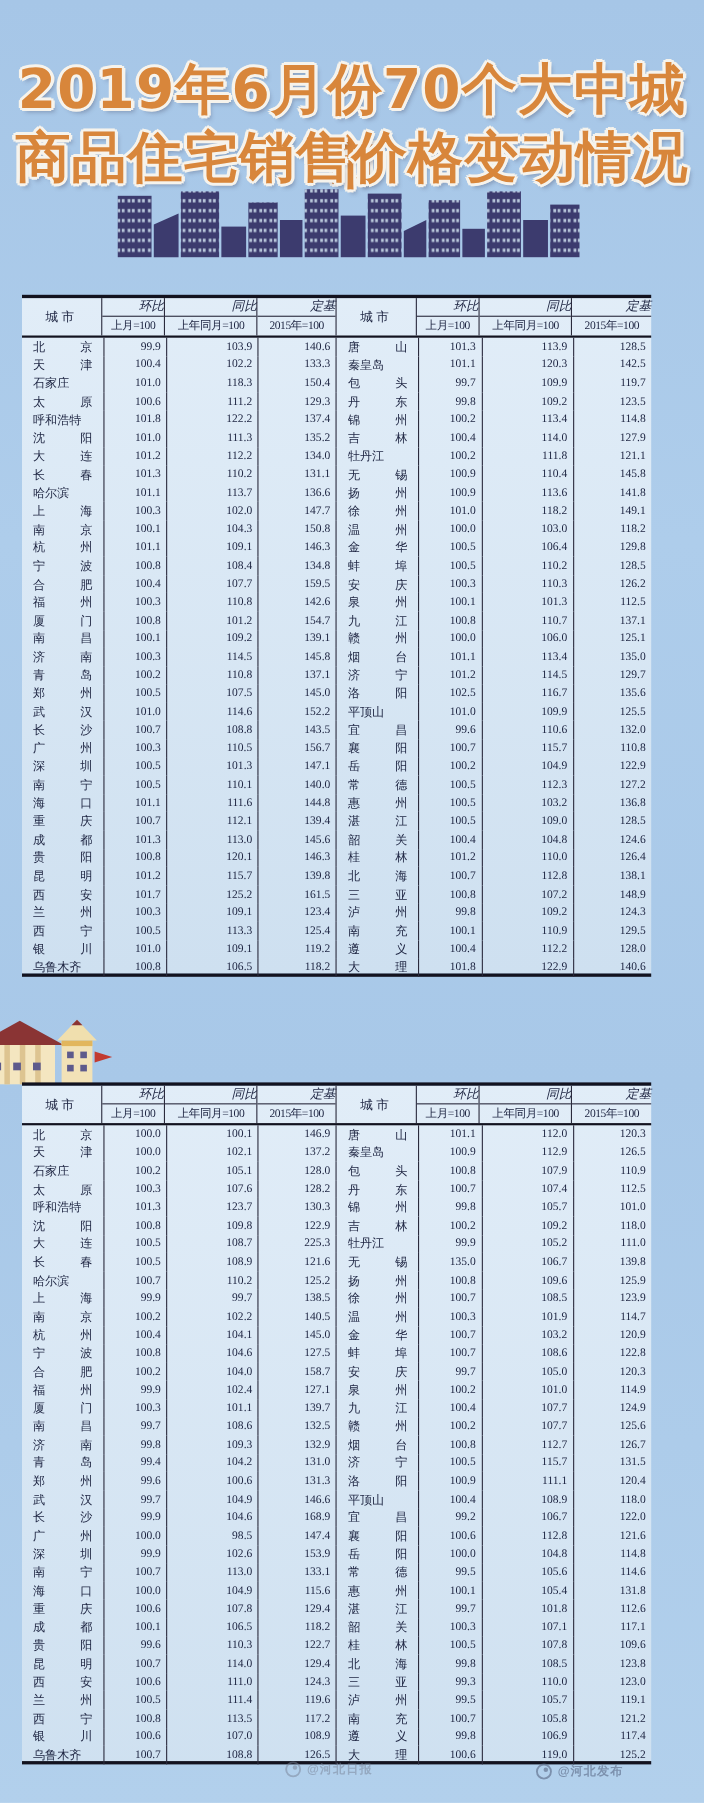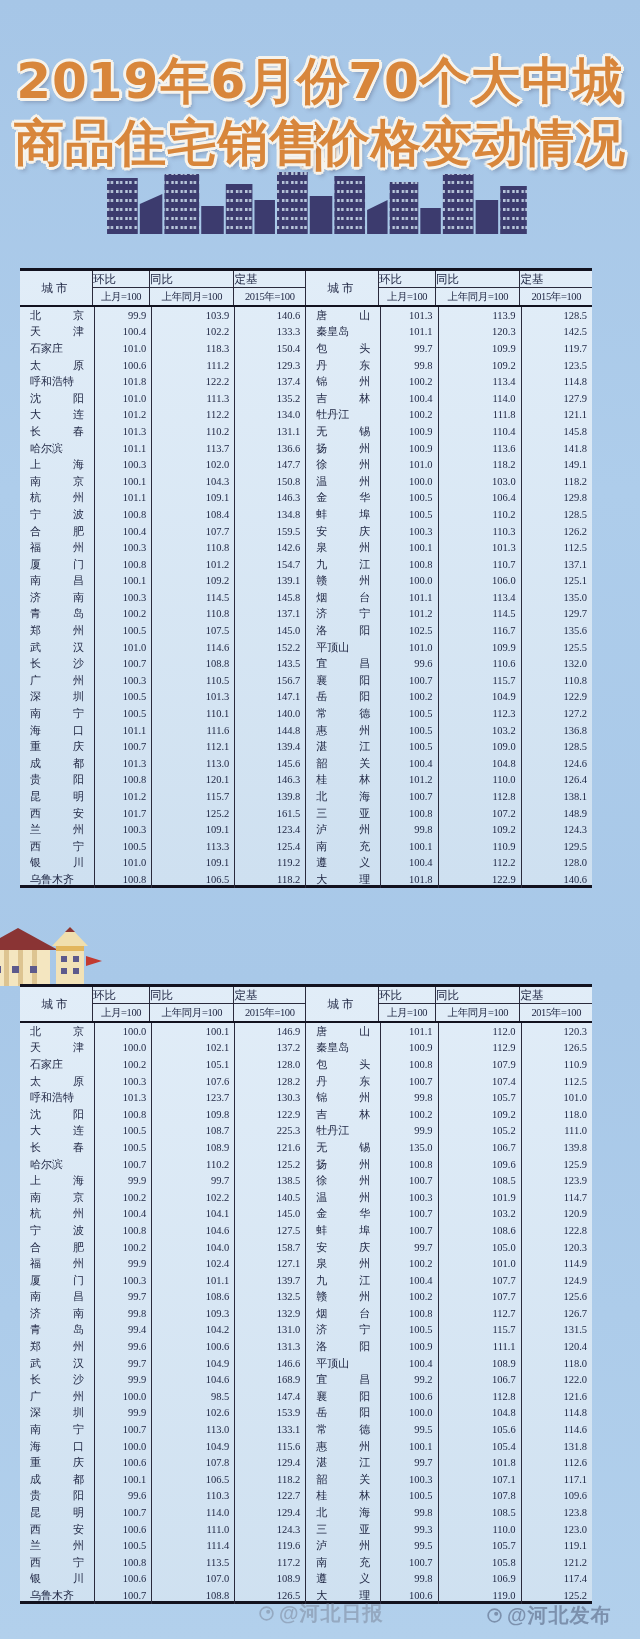--- a/index.html
+++ b/index.html
@@ -42,40 +42,40 @@
   .th-half { display:flex; width:50%; }
   .th-city {
     width:25.5%; display:flex; align-items:center; justify-content:center;
     border-right:1px solid #2a2a3c; letter-spacing:3px;
   }
   .th-col { display:flex; flex-direction:column; border-right:1px solid #2a2a3c; }
   .th-col.mom  { width:20%; }
   .th-col.yoy  { width:29.5%; }
   .th-col.base { width:25%; }
   .th-half:last-child .th-col.base { border-right:none; }
-  .th-top { height:17px; line-height:17px; text-align:left; border-bottom:1px solid #2a2a3c; }
+  .th-top { height:17px; line-height:17px; text-align:right; border-bottom:1px solid #2a2a3c;font-style:italic; }
   .th-sub { height:17px; line-height:18px; text-align:center; font-size:10.5px; letter-spacing:-0.4px; }
   .tbody { display:flex; flex-direction:column; height:581px; }
   .trow { display:flex; flex:1; }
   .td { border-right:1px solid #2a2a3c; overflow:hidden; white-space:nowrap;
         display:flex; align-items:center; }
   .td:nth-child(1), .td:nth-child(5) { width:25.5%; font-size:11px; padding-left:10px; }
   .td:nth-child(2), .td:nth-child(6) { width:20%; }
   .td:nth-child(3), .td:nth-child(7) { width:29.5%; }
   .td:nth-child(4), .td:nth-child(8) { width:25%; }
   .td.num { justify-content:flex-end; padding-right:5px; font-size:10.5px; }
   .td:nth-child(8) { border-right:none; }
   .spread { display:inline-block; width:54px; text-align:justify; text-align-last:justify; }
   
   .houses { position:absolute; top:926px; left:0; width:110px; height:60px; }
   
   .watermark {
     position:absolute; display:flex; align-items:center; gap:4px;
     font-family:"Liberation Sans","DejaVu Sans",sans-serif;
-    font-weight:bold; font-size:20px; letter-spacing:1px;
+    font-weight:bold; font-size:11px; letter-spacing:1px;
   }
   #wm-left  { top:1600px; left:258px; color:rgba(120,130,150,.5); }
   #wm-right { top:1602px; left:486px; color:rgba(95,110,140,.65); }
   .wm-icon { width:17px; height:17px; }
 </style>
 </head>
 <body>
 
 <div class="poster">
 

